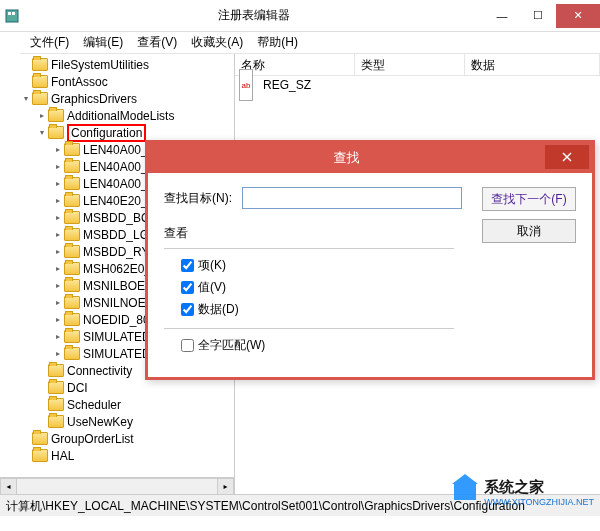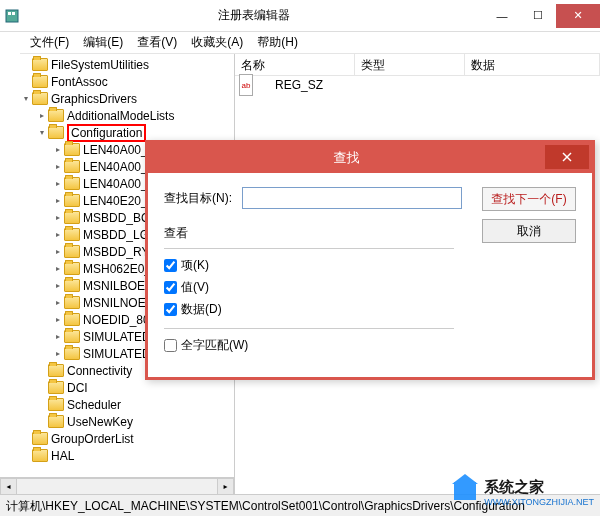--- a/index.html
+++ b/index.html
@@ -27,38 +27,38 @@
 .tree .row.highlighted .label { border: 2px solid red; padding: 0 2px; }
 .tree .hscroll { position:absolute; bottom:0; left:0; right:0; height:17px; background:#f0f0f0; border-top:1px solid #ccc; display:flex; align-items:center;}
 .tree .hscroll .arrow { width:17px; height:17px; background:#e8e8e8; border:1px solid #ccc; display:flex; align-items:center; justify-content:center; font-size:8px;}
 .tree .hscroll .track { flex:1; height:17px; border:1px solid #ccc; border-left:none; border-right:none;}
 
 .list { flex: 1; background: #fff; position: relative; }
 .list .header { display: flex; height: 22px; border-bottom: 1px solid #e5e5e5; }
 .list .header .col { padding: 3px 6px; border-right: 1px solid #e5e5e5; font-size: 12px; }
 .list .body .row { display: flex; height: 18px; align-items: center; }
 .list .body .cell { padding: 1px 6px; font-size: 12px; }
-.list .ab-icon { width:14px; height:22px; border:1px solid #aaa; margin-left:4px; margin-right:16px; display:inline-flex; align-items:center; justify-content:center; font-size:8px; color:#c00; background:#fff;}
+.list .ab-icon { width:14px; height:32px; border:1px solid #aaa; margin-left:4px; margin-right:4px; display:inline-flex; align-items:center; justify-content:center; font-size:8px; color:#c00; background:#fff;}
 
 .statusbar { height: 22px; border-top: 1px solid #ccc; padding: 3px 6px; font-size: 12px; background: #f0f0f0; white-space: nowrap; overflow: hidden;}
 
 .dialog { position: absolute; left: 145px; top: 140px; width: 450px; background: #fff; border: 3px solid #d9564d; box-shadow: 2px 2px 8px rgba(0,0,0,0.2);}
 .dialog .dtitle { height: 30px; background: #d9564d; color: #fff; display: flex; align-items: center; }
 .dialog .dtitle .txt { flex:1; text-align:center; font-size:13px;}
 .dialog .dtitle .dclose { width: 44px; height: 24px; background: #c0392b; display:flex; align-items:center; justify-content:center; margin-right:3px; margin-top:-3px;}
 .dialog .dbody { padding: 14px 12px 18px 16px; position: relative; min-height: 170px;}
 .dialog .ftarget { display:flex; align-items:center; gap:10px; margin-bottom:16px;}
 .dialog .ftarget input { width: 220px; height: 22px; border: 1px solid #7a9ecb; padding: 1px 4px;}
 .dialog .fieldset-label { font-size:12px; margin-bottom:6px;}
 .dialog .fieldset-line { height:1px; background:#ccc; margin-bottom:8px; width:290px;}
-.dialog .chk { display:flex; align-items:center; gap:4px; margin:5px 0; font-size:12px;}
+.dialog .chk { display:flex; align-items:center; gap:4px; margin:5px 17px; font-size:12px;}
 .dialog .chk input { width:13px; height:13px;}
 .dialog .btncol { position:absolute; right:16px; top:14px; display:flex; flex-direction:column; gap:8px;}
 .dialog .btn { width: 94px; height: 24px; border:1px solid #aaa; background:#f0f0f0; font-size:12px; display:flex; align-items:center; justify-content:center;}
-.dialog .btn.disabled { color:#b91c1c; background:#f5f5f5;}
+.dialog .btn.disabled { color:#4c1d95; background:#f5f5f5;}
 .dialog hr { border:none; height:1px; background:#ccc; margin:10px 0 8px 0; width:290px;}
 
 .watermark { position:absolute; right:6px; bottom:24px; display:flex; align-items:center; gap:4px; opacity:0.9;}
 .watermark .logo { width:26px; height:22px; position:relative;}
 .watermark .txt1 { font-size:15px; font-weight:bold;}
 .watermark .txt2 { font-size:9px; color:#0066cc;}
 .house { width:22px; height:18px; background:#1e90ff; position:relative; }
 .house::before{content:"";position:absolute;top:-8px;left:-2px;border-left:13px solid transparent;border-right:13px solid transparent;border-bottom:10px solid #1e90ff;}
 </style>
 </head>

